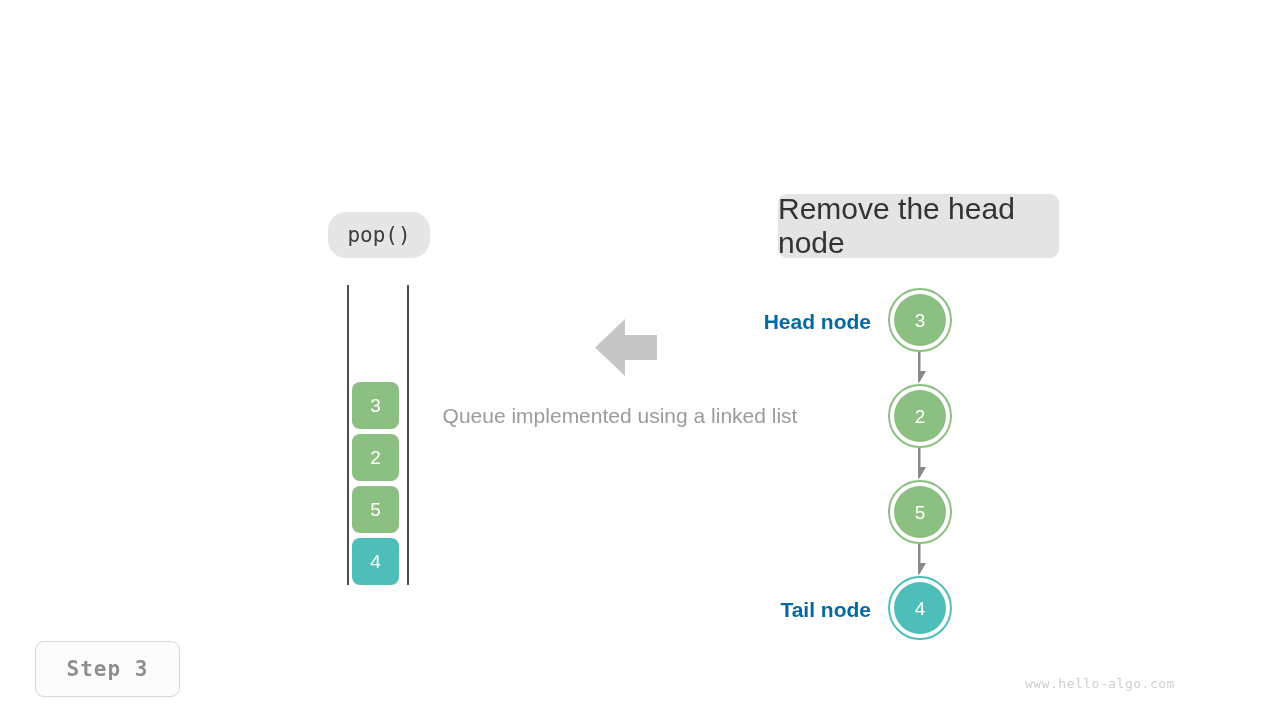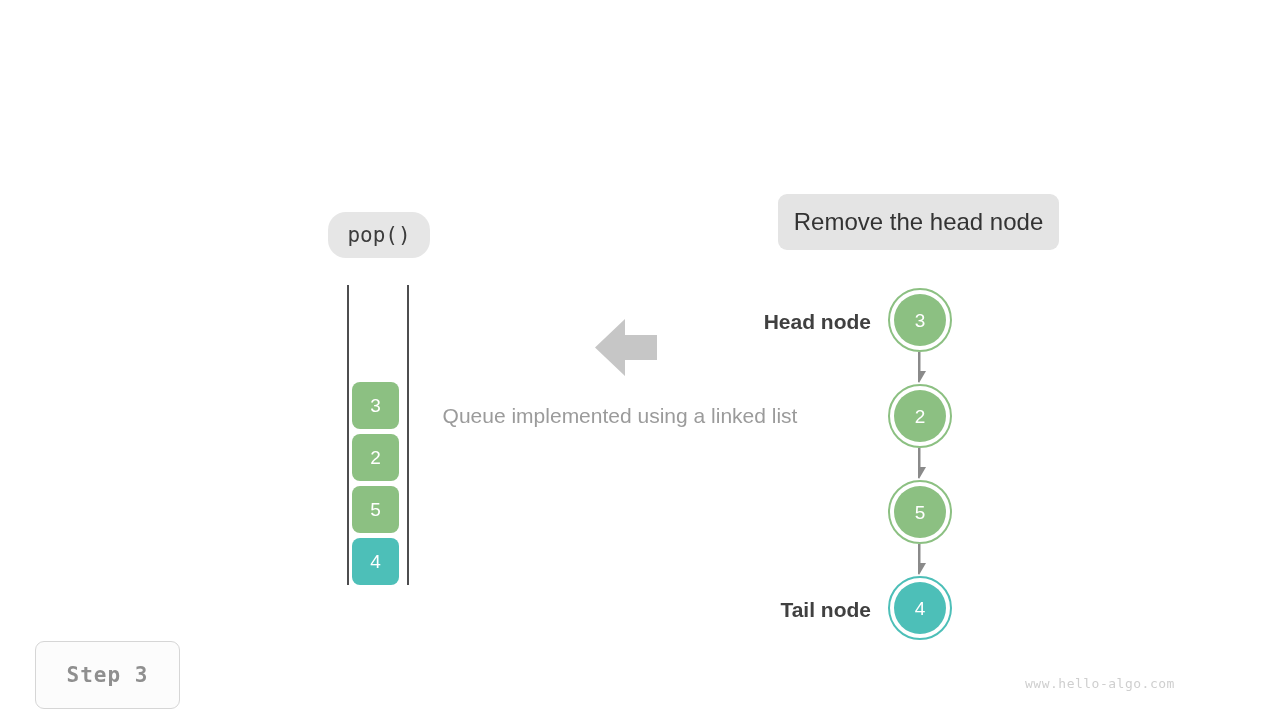--- a/index.html
+++ b/index.html
@@ -38,36 +38,36 @@
     font-size: 21px;
     color: #3c3c3c;
     letter-spacing: 0px;
   }
 
   .desc-badge {
     position: absolute;
     left: 778px;
     top: 194px;
     width: 281px;
-    height: 56px;
+    height: 64px;
     background: #e4e4e4;
     border-radius: 9px;
     display: flex;
     align-items: center;
     justify-content: center;
-    font-size: 24px;
+    font-size: 30px;
     color: #333333;
   }
 
   .step-badge {
     position: absolute;
     left: 35px;
     top: 641px;
     width: 145px;
-    height: 68px;
+    height: 56px;
     background: #fcfcfc;
     border: 1.5px solid #d6d6d6;
     border-radius: 9px;
     display: flex;
     align-items: center;
     justify-content: center;
     font-family: "DejaVu Sans Mono", "Liberation Mono", monospace;
     font-size: 21px;
     font-weight: bold;
     color: #8f8f8f;
@@ -200,21 +200,21 @@
     width: 34px;
     height: 32px;
   }
 
   
   .side-label {
     position: absolute;
     text-align: right;
     font-size: 21px;
     font-weight: bold;
-    color: #404040;
+    color: #0369a1;
     white-space: nowrap;
   }
   .label-head { left: 650px; top: 310px; width: 221px; }
   .label-tail { left: 650px; top: 598px; width: 221px; }
 </style>
 </head>
 <body>
 
 <div id="stage">
 

